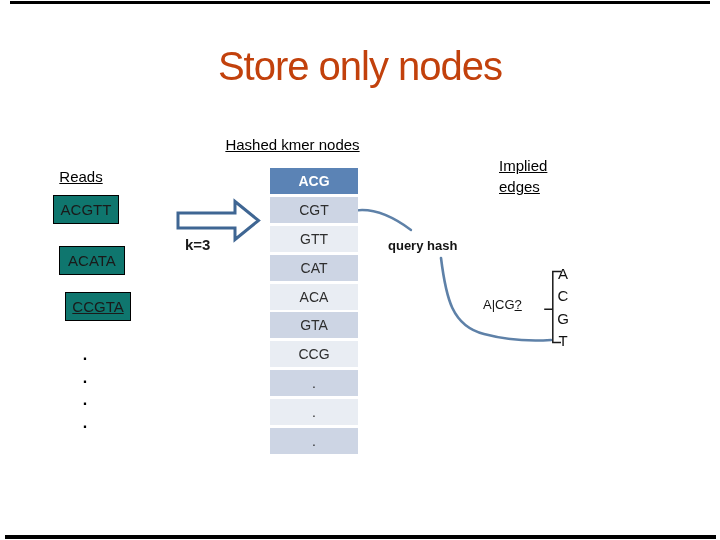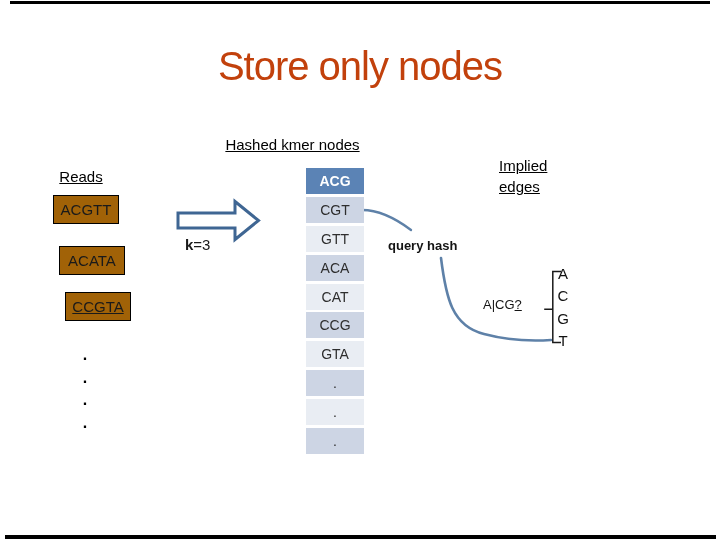--- a/index.html
+++ b/index.html
@@ -13,32 +13,32 @@
   .border-bottom{left:5px;top:535px;width:711px;height:4px;background:#000;}
   
   .title{top:44px;left:0;right:0;text-align:center;font-size:40px;letter-spacing:-1px;color:#c2410c;}
   
   .heading{font-size:15px;font-weight:normal;color:#000;text-decoration:underline;}
   .hashed-heading{left:205px;top:136px;width:175px;text-align:center;}
   .reads-heading{left:41px;top:158px;width:80px;text-align:center;margin-top:10px;}
   .implied-heading{left:499px;top:155px;width:84px;text-align:left;line-height:21px;text-decoration:none;}
   .implied-heading div{text-decoration:underline;}
   
-  .read-box{border:1.4px solid #000;background:#a16207;width:64px;height:27px;
+  .read-box{border:1.4px solid #000;background:#0f766e;width:64px;height:27px;
     line-height:27px;text-align:center;font-size:15px;color:#1a1a1a;}
   .rb0{left:53px;top:195px;}
   .rb1{left:59px;top:246px;}
   .rb2{left:65px;top:292px;text-decoration:underline;}
   .reads-dots{left:78px;top:344px;width:14px;text-align:center;font-size:16px;
     font-weight:bold;line-height:22.5px;color:#000;}
   .reads-dots span{display:block;}
   
-  .k-label{left:185px;top:236px;font-size:15px;color:#1a1a1a;}
+  .k-label{left:185px;top:236px;font-size:15px;color:#1a1a1a;font-weight:bold;}
   
-  .ktable{left:270px;top:168px;width:58px;margin-left:36px;}
+  .ktable{left:270px;top:168px;width:88px;}
   .thead{height:26px;margin-bottom:2.9px;background:#5B83B5;color:#fff;font-weight:bold;
     font-size:14px;text-align:center;line-height:26px;}
   .trow{height:26px;margin-bottom:2.9px;font-size:14px;color:#2e2e2e;
     text-align:center;line-height:26px;}
   .trow:nth-child(even){background:#CDD5E4;}
   .trow:nth-child(odd){background:#E9EDF3;}
   
   .query-hash{left:388px;top:238px;font-size:13px;font-weight:bold;color:#141414;}
   .edge-query{left:483px;top:297px;font-size:13px;color:#141414;}
   .edge-query .u{text-decoration:underline;}
@@ -87,24 +87,24 @@
 
     <path d="M561,271.5 L552.8,271.5 L552.8,309.3 M552.8,309.3 L544.2,309.3 M552.8,309.3 L552.8,342.6 L561,342.6" fill="none" stroke="#1a1a1a" stroke-width="1.5"></path>
   </svg>
 
   <div class="abs k-label"><b>k</b><span>=3</span></div>
 
   <div class="abs ktable">
     <div class="thead">ACG</div>
     <div class="trow">CGT</div>
     <div class="trow">GTT</div>
+    <div class="trow">CAT</div>
     <div class="trow">ACA</div>
-    <div class="trow">CAT</div>
+    <div class="trow">GTA</div>
     <div class="trow">CCG</div>
-    <div class="trow">GTA</div>
     <div class="trow">.</div>
     <div class="trow">.</div>
     <div class="trow">.</div>
   </div>
 
   <div class="abs query-hash">query hash</div>
 
   <div class="abs edge-query"><span>A|CG</span><span class="u">?</span></div>
 
   <div class="abs edge-options">

